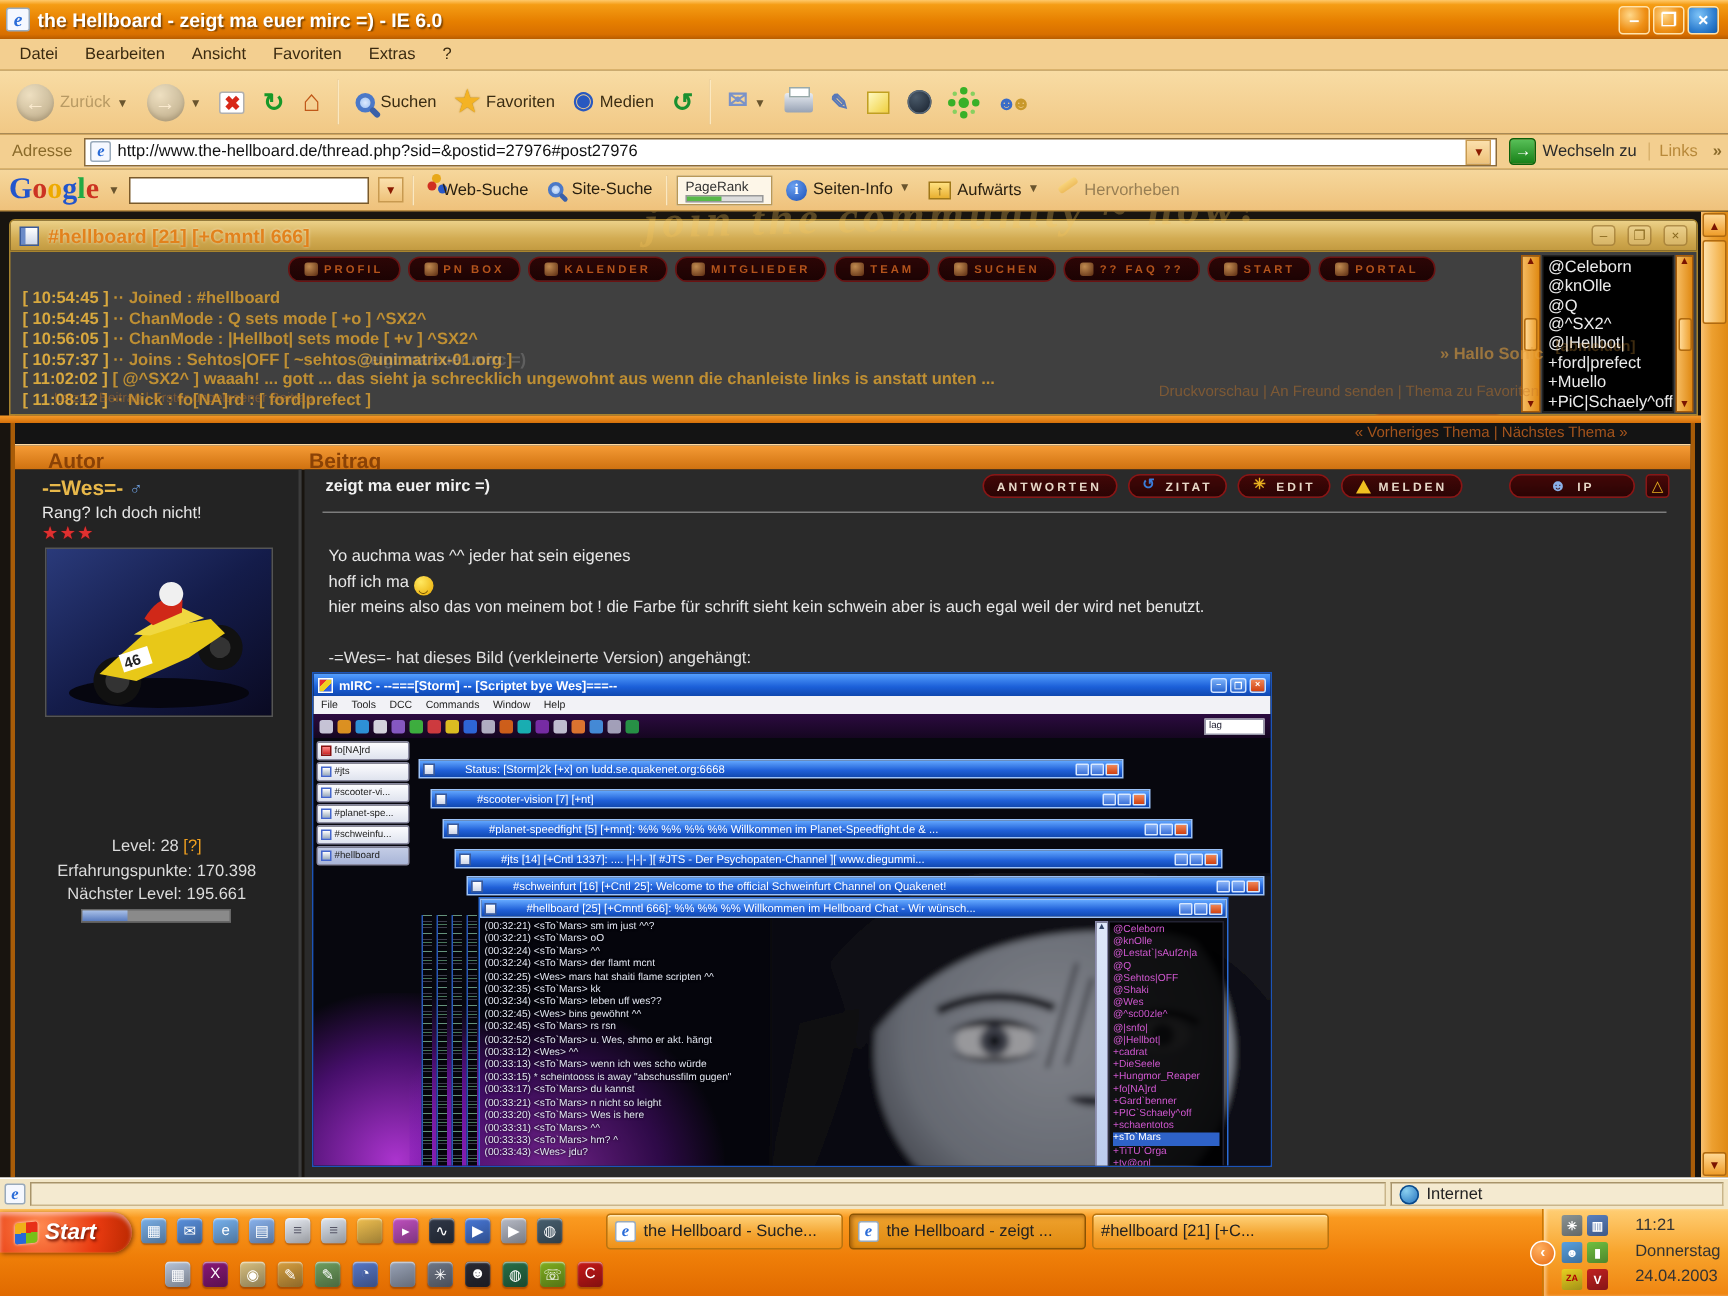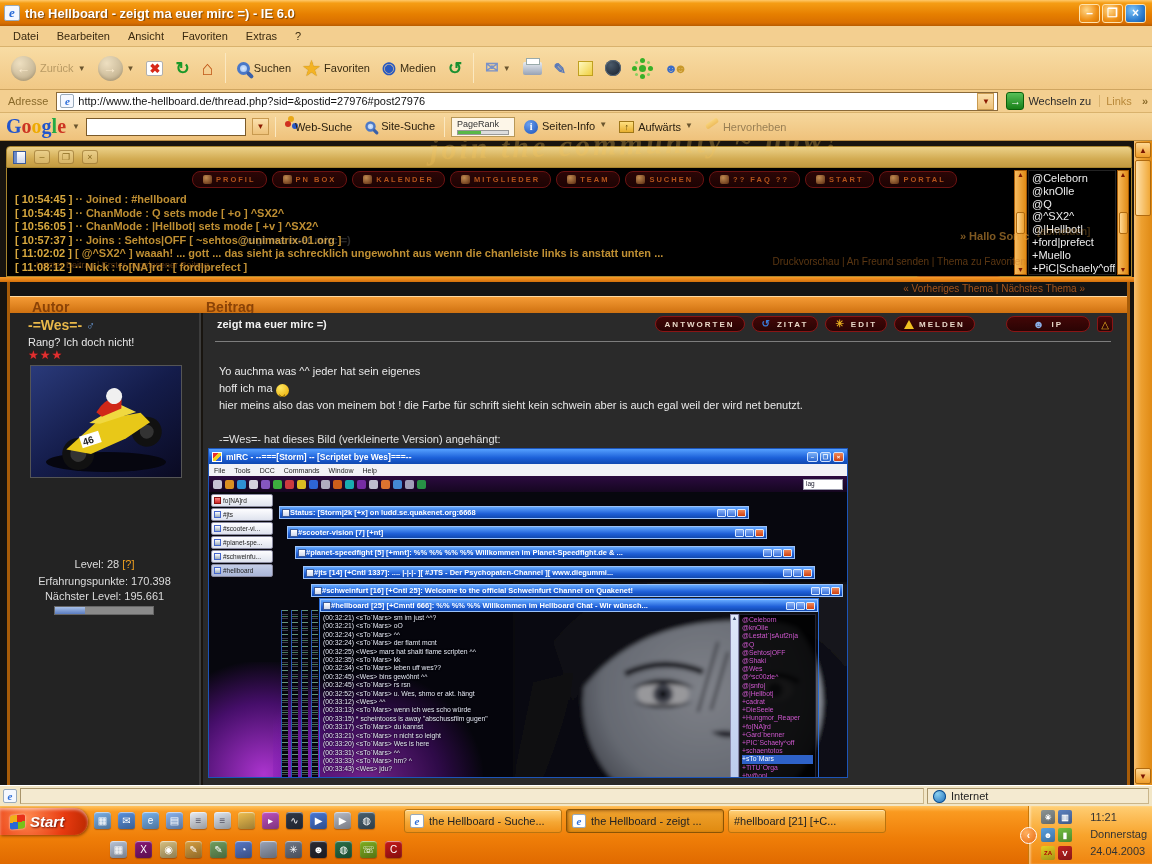--- a/index.html
+++ b/index.html
@@ -80,21 +80,21 @@
 .watermark{position:absolute;left:430px;top:-14px;font-family:"Liberation Serif",serif;font-style:italic;font-weight:bold;font-size:30px;letter-spacing:3px;color:rgba(244,196,88,.30);z-index:6;transform:rotate(-1.5deg);pointer-events:none;white-space:nowrap}
 .vline{position:absolute;top:136px;bottom:0;width:3px;background:#a85c08;z-index:1}
 .vline.l{left:7px}.vline.r{left:1127px}
 
 
 .fakewin{position:absolute;left:6px;top:5px;width:1126px;height:131px;z-index:2}
 .fwtitle{height:22px;background:linear-gradient(180deg,#ecd28a,#d2ab52 60%,#c29a40);border:1px solid #a8842e;border-radius:4px 4px 0 0;display:flex;align-items:center;padding:0 6px;gap:6px}
 .fwtt{color:#e2821c;font-weight:bold;font-size:13px;text-shadow:0 0 2px rgba(255,255,255,.6);flex:1}
 .i-grid{width:13px;height:13px;background:linear-gradient(#fff,#cdd6ea);border:1px solid #3a5a9a;box-shadow:inset 3px 0 0 #6a8ac8}
 .fwb{width:16px;height:14px;border-radius:3px;background:rgba(255,240,200,.25);border:1px solid rgba(140,100,30,.6);color:#8a6a20;font-size:9px;display:flex;align-items:center;justify-content:center;margin-left:2px}
-.fwbody{position:relative;height:109px;background:#000000;border:1px solid #a8842e;border-top:0}
+.fwbody{position:relative;height:109px;background:#404040;border:1px solid #a8842e;border-top:0}
 .fwnav{position:absolute;left:185px;top:3px;display:flex;gap:5px}
 .fwbtn{display:flex;align-items:center;gap:4px;height:17px;padding:0 10px;background:linear-gradient(#2c0606,#1c0303);border:1px solid #6a1212;border-radius:8px;color:#b4541c;font-size:7.5px;font-weight:bold;letter-spacing:2px;white-space:nowrap}
 .nic{width:9px;height:9px;border-radius:2px;background:radial-gradient(circle at 35% 30%,#c08a50,#5a2a10)}
 .fwchat{position:absolute;left:8px;top:25px;width:1000px}
 .crow{font-size:11px;font-weight:bold;line-height:13.5px;color:#c69738;white-space:nowrap;overflow:hidden}
 .crow .ct{color:#d8a83e}
 .crow .cs{color:#bf8f33}
 .ghost{position:absolute;color:rgba(255,255,255,.30);font-size:11px;z-index:5;white-space:nowrap;pointer-events:none}
 .ghost.sm{font-size:9px;color:rgba(200,120,40,.45)}
 .ghost.gold{color:rgba(230,160,60,.55);font-weight:bold}
@@ -160,21 +160,21 @@
 .m-switch{position:absolute;left:2px;top:2px;width:62px}
 .msb{height:13px;margin-bottom:1px;background:linear-gradient(#fdfdff,#dfe3ee);border:1px solid #8a8aa0;border-radius:2px;display:flex;align-items:center;gap:2px;padding:0 2px;font-size:6.5px;color:#222;white-space:nowrap;overflow:hidden}
 .msb.on{background:linear-gradient(#c4cde6,#aab6d8)}
 .msbi{width:7px;height:7px;background:linear-gradient(#fff,#9ab);border:1px solid #46c;flex:0 0 auto}
 .msbi.red{background:linear-gradient(#f88,#c22);border-color:#811}
 .m-mdi{position:absolute;left:64px;top:0;width:576px;height:287px;overflow:hidden}
 .flame{position:absolute;left:-60px;top:170px;width:230px;height:160px;background:radial-gradient(ellipse at 50% 70%,rgba(200,60,240,.85),rgba(120,20,180,.55) 45%,rgba(60,0,100,0) 72%);z-index:1}
 .facewrap{position:absolute;left:240px;top:90px;width:336px;height:197px;z-index:1}
 .strip{position:absolute;top:118px;bottom:0;width:7px;background:#05050b;border-left:1px solid #2858b8;background-image:repeating-linear-gradient(180deg,rgba(140,230,170,.5) 0 1px,transparent 1px 6px),repeating-linear-gradient(180deg,rgba(210,210,250,.28) 0 1px,transparent 1px 4px);z-index:2}
 .mw{position:absolute;z-index:3}
-.mwt{height:13px;background:linear-gradient(180deg,#63a8ff,#2060d8 60%,#1048b0);border:1px solid #9cc2f8;display:flex;align-items:center;gap:0;padding:0 2px;color:#fff;font-weight:bold;font-size:7.5px;white-space:nowrap;overflow:hidden}
+.mwt{height:13px;background:linear-gradient(180deg,#63a8ff,#2060d8 60%,#1048b0);border:1px solid #9cc2f8;display:flex;align-items:center;gap:20px;padding:0 2px;color:#fff;font-weight:normal;font-size:7.5px;white-space:nowrap;overflow:hidden}
 .mwi{width:8px;height:8px;background:linear-gradient(#fff,#cdd6ea);border:1px solid #3a5a9a;flex:0 0 auto}
 .mwtt{flex:1;overflow:hidden;white-space:nowrap}
 .mwbtns{display:flex;gap:1px;flex:0 0 auto}
 .mwb{width:9px;height:8px;border-radius:1px;background:linear-gradient(#8ab4f8,#3a70d8);border:1px solid #d8e8ff}
 .mw.hb{left:46px;top:106px;width:500px;height:200px;border:1px solid #2a6cd8;background:rgba(4,4,10,.35)}
 .hbbody{position:absolute;left:0;top:13px;right:0;bottom:0}
 .mchat{position:absolute;left:3px;top:2px;width:396px;color:#e2e6f2;font-size:6.8px;line-height:8.4px;text-shadow:0 0 2px #000}
 .mline{white-space:nowrap;overflow:hidden}
 .nickwrap{position:absolute;right:2px;top:2px;width:86px;bottom:0;display:flex}
 .nscroll{width:9px;background:linear-gradient(#dfe8fa,#b8c8ec);border:1px solid #88a;color:#346;font-size:6px;text-align:center}
@@ -351,20 +351,21 @@
   </div>
 
   <div class="content">
     <div class="watermark">join the community ~ now!</div>
     <div class="vline l"></div>
     <div class="vline r"></div>
 
     <div class="fakewin">
       <div class="fwtitle">
         <span class="i-grid"></span>
+        <span class="fwtt">#hellboard [21] [+Cmntl 666]</span>
         <span class="fwb">–</span>
         <span class="fwb">❐</span>
         <span class="fwb">×</span>
       </div>
       <div class="fwbody">
         <div class="fwnav" id="fw-nav">
             <div class="fwbtn">
               <span class="nic"></span>
               <span>PROFIL</span>
             </div>

